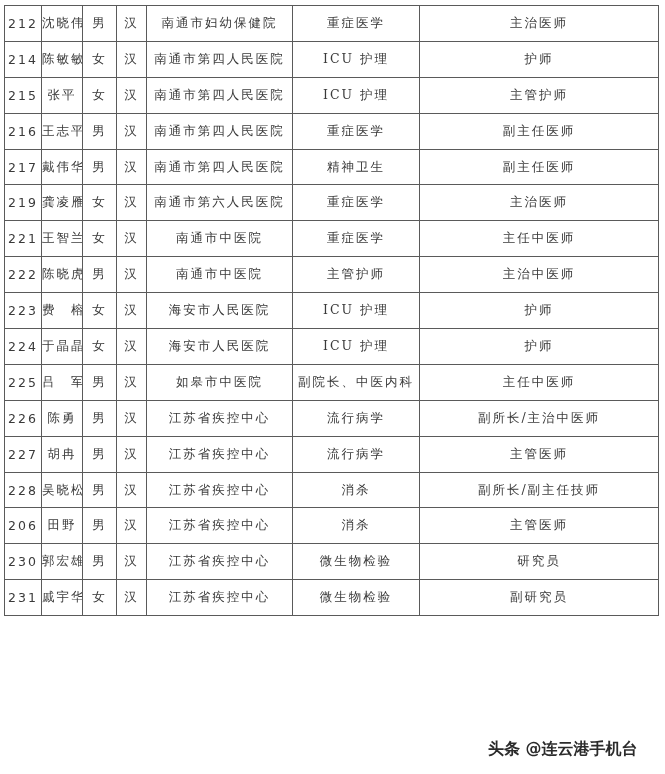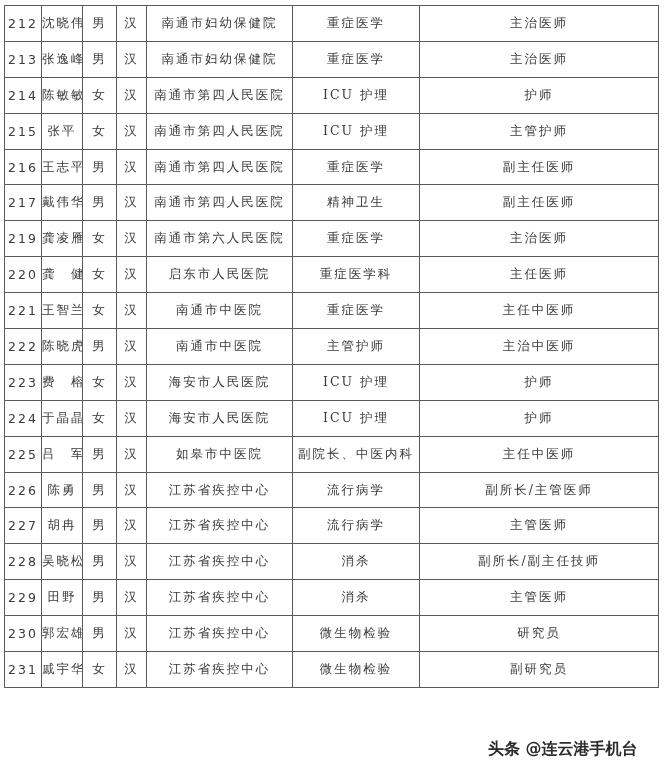--- a/index.html
+++ b/index.html
@@ -25,29 +25,20 @@
       <col style="width:34px">
       <col style="width:30px">
     <col style="width:146px">
       <col style="width:127px">
       <col style="width:239px">
   </colgroup>
   <tbody id="roster-body">
       <tr>
         <td class="c-no">212</td>
         <td class="c-name">沈晓伟</td>
-        <td class="c-gender">男</td>
-        <td class="c-eth">汉</td>
-        <td class="c-unit">南通市妇幼保健院</td>
-        <td class="c-spec">重症医学</td>
-        <td class="c-title">主治医师</td>
-      </tr>
-      <tr>
-        <td class="c-no">213</td>
-        <td class="c-name">张逸峰</td>
         <td class="c-gender">男</td>
         <td class="c-eth">汉</td>
         <td class="c-unit">南通市妇幼保健院</td>
         <td class="c-spec">重症医学</td>
         <td class="c-title">主治医师</td>
       </tr>
       <tr>
         <td class="c-no">214</td>
         <td class="c-name">陈敏敏</td>
         <td class="c-gender">女</td>
@@ -84,29 +75,20 @@
         <td class="c-title">副主任医师</td>
       </tr>
       <tr>
         <td class="c-no">219</td>
         <td class="c-name">龚凌雁</td>
         <td class="c-gender">女</td>
         <td class="c-eth">汉</td>
         <td class="c-unit">南通市第六人民医院</td>
         <td class="c-spec">重症医学</td>
         <td class="c-title">主治医师</td>
-      </tr>
-      <tr>
-        <td class="c-no">220</td>
-        <td class="c-name">龚　健</td>
-        <td class="c-gender">女</td>
-        <td class="c-eth">汉</td>
-        <td class="c-unit">启东市人民医院</td>
-        <td class="c-spec">重症医学科</td>
-        <td class="c-title">主任医师</td>
       </tr>
       <tr>
         <td class="c-no">221</td>
         <td class="c-name">王智兰</td>
         <td class="c-gender">女</td>
         <td class="c-eth">汉</td>
         <td class="c-unit">南通市中医院</td>
         <td class="c-spec">重症医学</td>
         <td class="c-title">主任中医师</td>
       </tr>
@@ -146,42 +128,42 @@
         <td class="c-spec">副院长、中医内科</td>
         <td class="c-title">主任中医师</td>
       </tr>
       <tr>
         <td class="c-no">226</td>
         <td class="c-name">陈勇</td>
         <td class="c-gender">男</td>
         <td class="c-eth">汉</td>
         <td class="c-unit">江苏省疾控中心</td>
         <td class="c-spec">流行病学</td>
-        <td class="c-title">副所长/主管医师</td>
+        <td class="c-title">副所长/主治中医师</td>
       </tr>
       <tr>
         <td class="c-no">227</td>
         <td class="c-name">胡冉</td>
         <td class="c-gender">男</td>
         <td class="c-eth">汉</td>
         <td class="c-unit">江苏省疾控中心</td>
         <td class="c-spec">流行病学</td>
         <td class="c-title">主管医师</td>
       </tr>
       <tr>
         <td class="c-no">228</td>
         <td class="c-name">吴晓松</td>
         <td class="c-gender">男</td>
         <td class="c-eth">汉</td>
         <td class="c-unit">江苏省疾控中心</td>
         <td class="c-spec">消杀</td>
         <td class="c-title">副所长/副主任技师</td>
       </tr>
       <tr>
-        <td class="c-no">229</td>
+        <td class="c-no">206</td>
         <td class="c-name">田野</td>
         <td class="c-gender">男</td>
         <td class="c-eth">汉</td>
         <td class="c-unit">江苏省疾控中心</td>
         <td class="c-spec">消杀</td>
         <td class="c-title">主管医师</td>
       </tr>
       <tr>
         <td class="c-no">230</td>
         <td class="c-name">郭宏雄</td>

